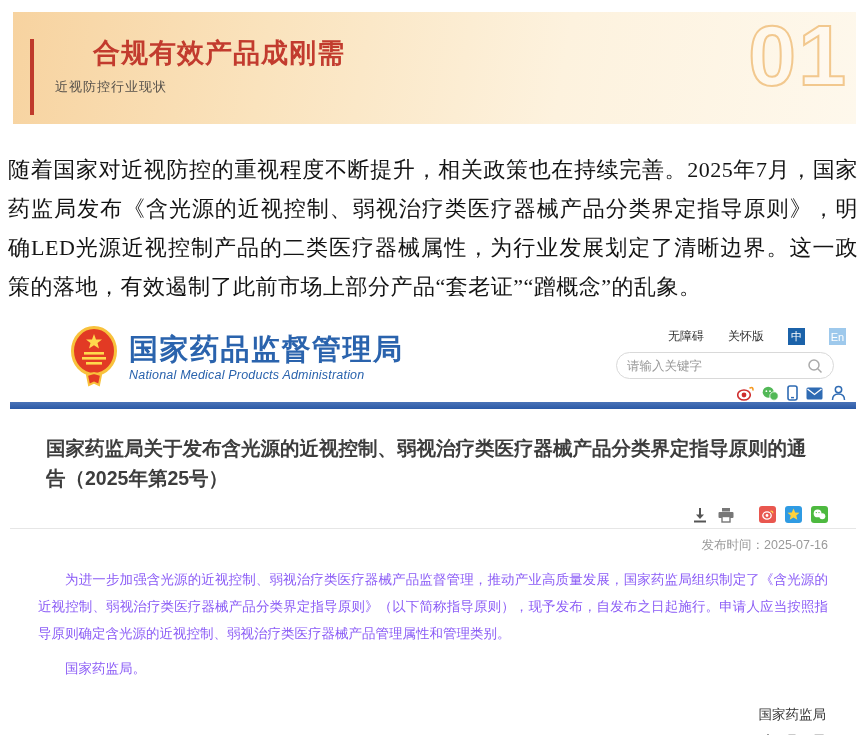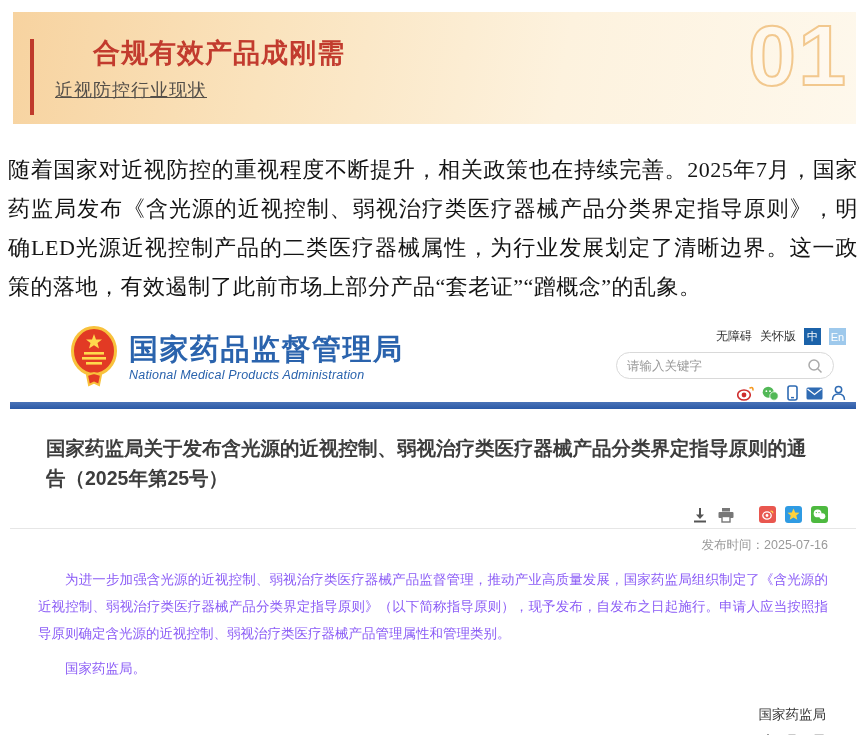--- a/index.html
+++ b/index.html
@@ -4,37 +4,37 @@
 <style>
   * { margin:0; padding:0; box-sizing:border-box; }
   html,body { width:866px; height:735px; background:#ffffff; overflow:hidden;
               font-family:"Liberation Sans","DejaVu Sans",sans-serif; }
 
   
   .band { position:relative; margin:12px 10px 0 13px; height:112px;
           background:linear-gradient(100deg,#f7d3a0 0%,#fae3bd 30%,#fdf2de 65%,#fef8ec 100%); }
   .band-accent { position:absolute; left:17px; top:27px; width:4px; height:76px; background:#bf3a2c; }
   .band-title { position:absolute; left:32px; top:23px; font-size:27px; font-weight:bold; color:#c23b2e; letter-spacing:1px;margin-left:48px; }
-  .band-subtitle { position:absolute; left:42px; top:66px; font-size:18px; color:#55504a; letter-spacing:1px;text-decoration:underline; }
+  .band-subtitle { position:absolute; left:42px; top:66px; font-size:13px; color:#55504a; letter-spacing:1px; }
   .band-number { position:absolute; right:8px; top:-10px; font-size:86px; font-weight:bold; line-height:1.25;
                  color:rgba(255,250,240,0.55); -webkit-text-stroke:2px #f2c88e; letter-spacing:2px; }
 
   
   .article { margin:26px 8px 0 8px; font-family:"Liberation Serif","DejaVu Serif",serif;
              font-size:22px; line-height:39px; color:#141414; text-align:justify; letter-spacing:0.5px; }
 
   
   .site { margin:10px 10px 0 10px; background:#fff; }
   .site-header { position:relative; height:86px; }
   .logo { position:absolute; left:61px; top:10px; display:flex; align-items:center; }
   .logo-emblem { width:46px; height:62px; margin-right:12px; }
   .logo-cn { font-size:29px; font-weight:bold; color:#2a63ad; letter-spacing:1.5px; line-height:32px; }
   .logo-en { font-size:12.5px; color:#2a63ad; margin-top:3px; letter-spacing:0.2px;font-style:italic; }
   .header-right { position:absolute; right:10px; top:12px; width:230px; }
-  .utils { display:flex; justify-content:flex-end; align-items:center; gap:8px; font-size:12px; color:#333; }
+  .utils { display:flex; justify-content:flex-end; align-items:center; gap:24px; font-size:12px; color:#333; }
   .lang-box { width:17px; height:17px; display:flex; align-items:center; justify-content:center;
               font-size:11px; color:#fff; cursor:pointer; }
   .lang-cn { background:#1b62a9; }
   .lang-en { background:#9ec9ec; }
   .search-pill { margin-top:7px; width:218px; height:27px; border:1px solid #d9d9d9; border-radius:14px;
                  display:flex; align-items:center; padding:12px 10px; background:#fff; }
   .search-pill input { flex:1; border:none; outline:none; font-size:12.5px; color:#333; background:transparent; }
   .search-pill input::placeholder { color:#999; }
   .social { margin-top:6px; display:flex; justify-content:flex-end; align-items:center; gap:8px; }
   .navbar { height:7px; background:linear-gradient(#4a73b8,#2a59a6); }

